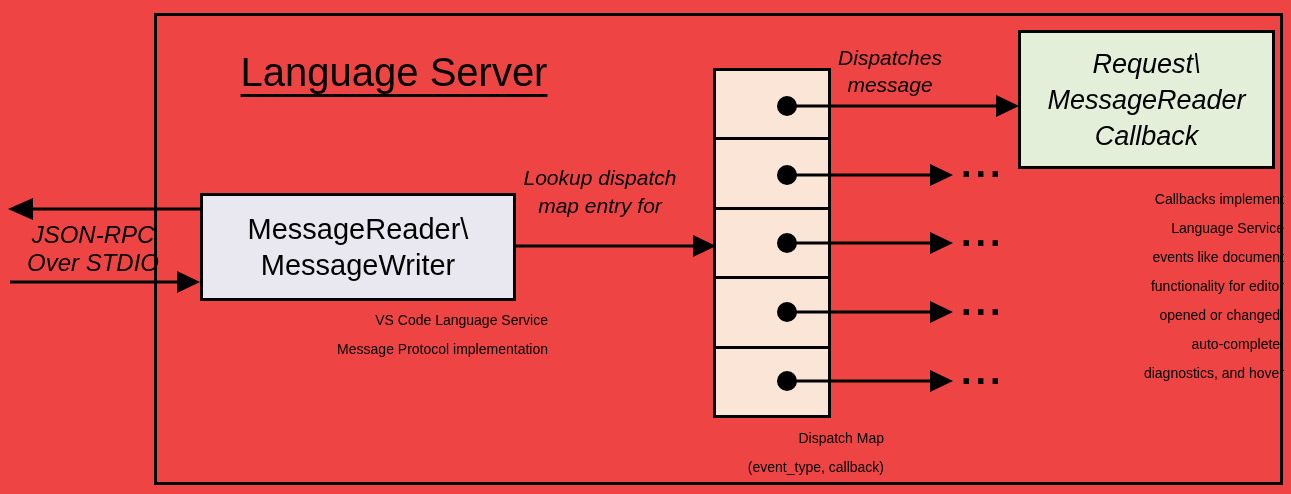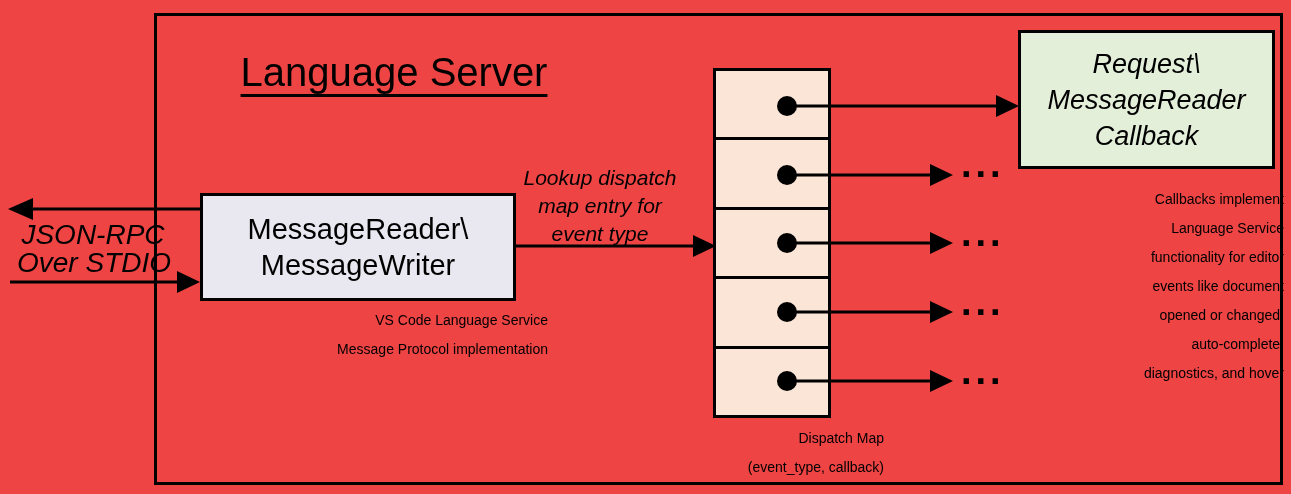--- a/index.html
+++ b/index.html
@@ -40,21 +40,21 @@
   }
   .caption{
     text-align:right;font-size:14px;line-height:29px;white-space:nowrap;
   }
   .msg-caption{left:172px;top:306px;width:376px;}
   .map-caption{left:660px;top:424px;width:224px;}
   .cb-caption{left:1008px;top:185px;width:276px;}
   .ital{
     font-style:italic;text-align:center;white-space:nowrap;
   }
-  .stdio-label{left:17px;top:221px;width:152px;font-size:28px;line-height:28px;}
+  .stdio-label{left:17px;top:221px;width:152px;font-size:24px;line-height:28px;}
   .lookup-label{left:504px;top:164px;width:192px;font-size:21px;line-height:28px;}
   .dispatches-label{left:806px;top:44px;width:168px;font-size:21px;line-height:27px;}
   .dispatch-map{
     left:713px;top:68px;width:118px;height:350px;
     border:3px solid #000;box-sizing:border-box;
     display:flex;flex-direction:column;
   }
   .map-cell{flex:1;box-sizing:border-box;}
   .map-cell + .map-cell{border-top:3px solid #000;}
   .arrow-layer{left:0;top:0;width:1291px;height:494px;pointer-events:none;}
@@ -82,23 +82,26 @@
   </div>
 
   <div class="abs ital stdio-label">
     <div>JSON-RPC</div>
     <div>Over STDIO</div>
   </div>
 
   <div class="abs ital lookup-label">
     <div>Lookup dispatch</div>
     <div>map entry for</div>
-    <div>event type</div>
   </div>
 
+  <div class="abs ital dispatches-label">
+    <div>Dispatches</div>
+    <div>message</div>
+  </div>
 
   <div class="abs dispatch-map" style="background-color: rgb(251, 229, 214);">
     <div class="map-cell"></div>
     <div class="map-cell"></div>
     <div class="map-cell"></div>
     <div class="map-cell"></div>
     <div class="map-cell"></div>
   </div>
   <div class="abs caption map-caption">
     <div>Dispatch Map</div>
@@ -106,22 +109,22 @@
   </div>
 
   <div class="abs box cb-box" style="background-color: rgb(228, 239, 218); font-style: italic;">
     <div>Request\</div>
     <div>MessageReader</div>
     <div>Callback</div>
   </div>
   <div class="abs caption cb-caption">
     <div>Callbacks implement</div>
     <div>Language Service</div>
+    <div>events like document</div>
     <div>functionality for editor</div>
-    <div>events like document</div>
     <div>opened or changed,</div>
     <div>auto-complete,</div>
     <div>diagnostics, and hover</div>
   </div>
 
   <span class="abs ellipsis" style="left:961px;top:145px;">...</span>
   <span class="abs ellipsis" style="left:961px;top:214px;">...</span>
   <span class="abs ellipsis" style="left:961px;top:283px;">...</span>
   <span class="abs ellipsis" style="left:961px;top:352px;">...</span>
 

